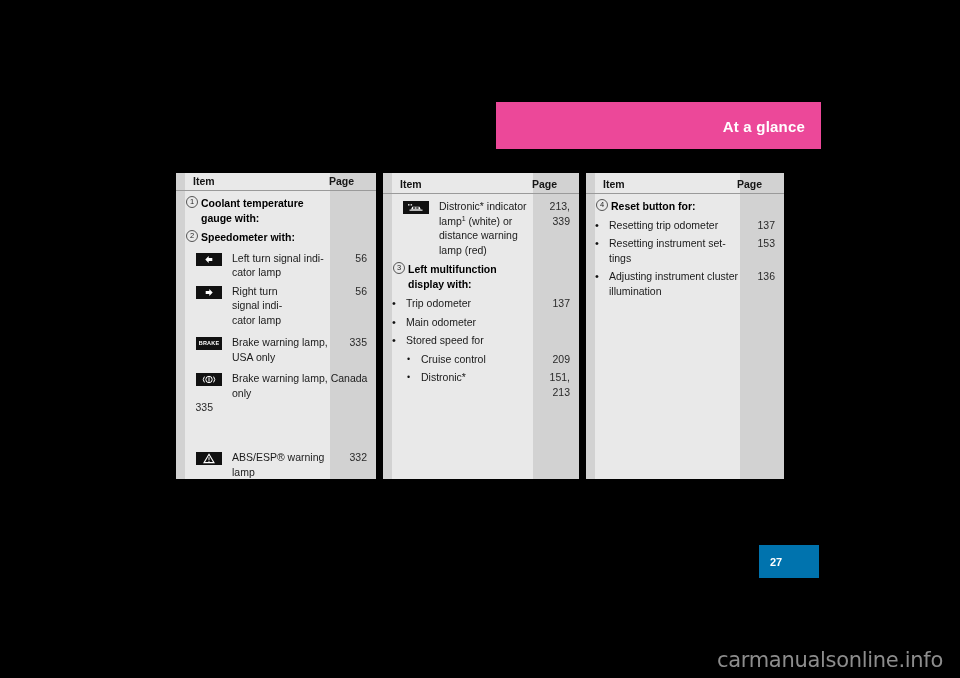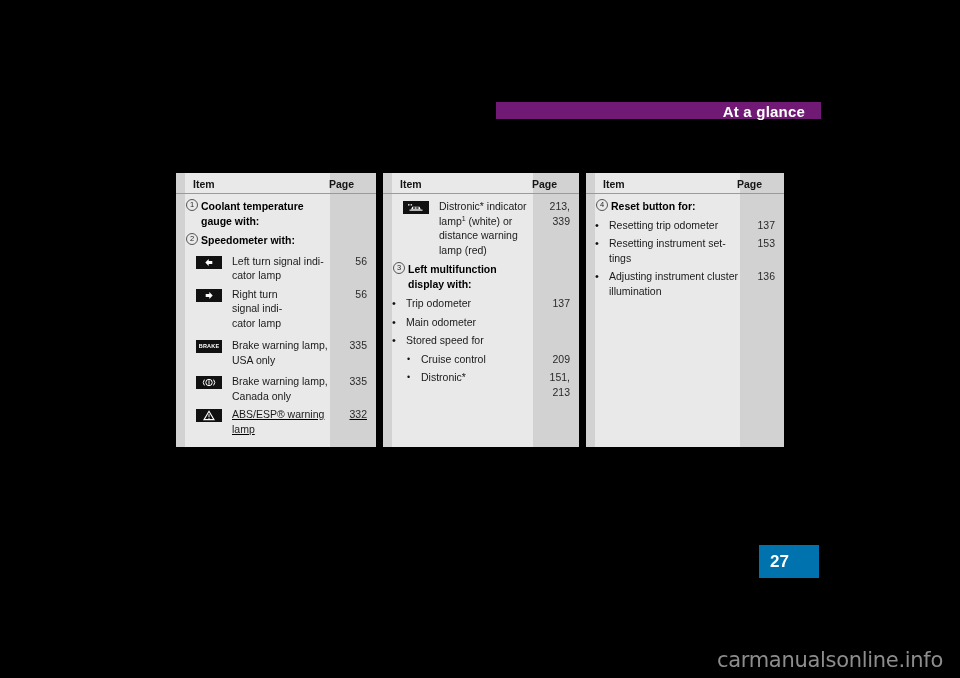--- a/index.html
+++ b/index.html
@@ -16,42 +16,42 @@
     font-family: "Liberation Sans", sans-serif;
     -webkit-font-smoothing: antialiased;
   }
 
   
   .header-bar {
     position: absolute;
     left: 496px;
     top: 102px;
     width: 325px;
-    height: 17px;
-    background: #701a75;
+    height: 47px;
+    background: #ec4899;
   }
   .header-title {
     position: absolute;
     right: 16px;
     top: 50%;
     transform: translateY(-50%);
     color: #ffffff;
     font-size: 15px;
     font-weight: bold;
     letter-spacing: 0.2px;
     white-space: nowrap;
   }
 
   
   .tables {
     position: absolute;
     left: 176px;
     top: 173px;
     width: 614px;
-    height: 274px;
+    height: 306px;
     display: flex;
     gap: 7px;
   }
 
   .table {
     position: relative;
     background: #e9e9e9;
     display: flex;
     flex-direction: column;
     height: 100%;
@@ -218,21 +218,21 @@
 
   
   .pagenum {
     position: absolute;
     left: 759px;
     top: 545px;
     width: 60px;
     height: 33px;
     background: #0073ae;
     color: #ffffff;
-    font-size: 17px;
+    font-size: 11px;
     font-weight: bold;
     display: flex;
     align-items: center;
     padding-left: 11px;
     box-sizing: border-box;
   }
 
   
   .watermark {
     position: absolute;
@@ -312,38 +312,38 @@
           <div class="symcell">
             <span class="sym">
               <div class="sym-label">BRAKE</div>
             </span>
           </div>
           <div class="txt">Brake warning lamp, USA only</div>
         </div>
         <div class="cell-page">335</div>
       </div>
 
-      <div class="row" style="margin-top:7px;">
+      <div class="row" style="margin-top:7px;flex-direction:column;">
         <div class="cell-item indent-sym">
           <div class="symcell">
             <span class="sym">
               <svg width="26" height="13" viewBox="0 0 26 13">
                 <circle cx="13" cy="6.5" r="3.2" fill="none" stroke="#fff" stroke-width="1"></circle>
                 <rect x="12.5" y="4.3" width="1" height="4.4" fill="#fff"></rect>
                 <path d="M8.4 3.6 a4.6 4.6 0 0 0 0 5.8" stroke="#fff" stroke-width="1" fill="none"></path>
                 <path d="M17.6 3.6 a4.6 4.6 0 0 1 0 5.8" stroke="#fff" stroke-width="1" fill="none"></path>
               </svg>
             </span>
           </div>
           <div class="txt">Brake warning lamp, Canada only</div>
         </div>
         <div class="cell-page">335</div>
       </div>
 
-      <div class="row" style="margin-top:4px;text-decoration:underline;">
+      <div class="row" style="margin-top:4px;">
         <div class="cell-item indent-sym">
           <div class="symcell">
             <span class="sym">
               <svg width="26" height="13" viewBox="0 0 26 13">
                 <path d="M13 2.3 L18 10.6 H8 Z" fill="none" stroke="#fff" stroke-width="1.1"></path>
                 <rect x="12.5" y="5.2" width="1" height="3" fill="#fff"></rect>
                 <rect x="12.5" y="8.9" width="1" height="1" fill="#fff"></rect>
               </svg>
             </span>
           </div>

